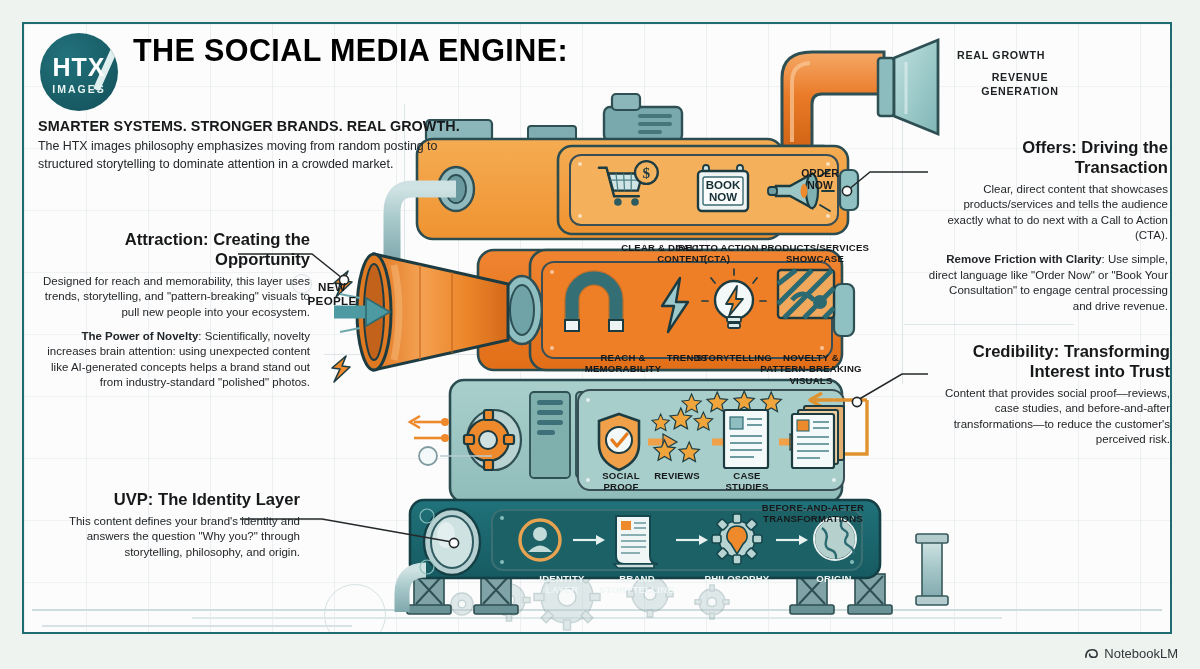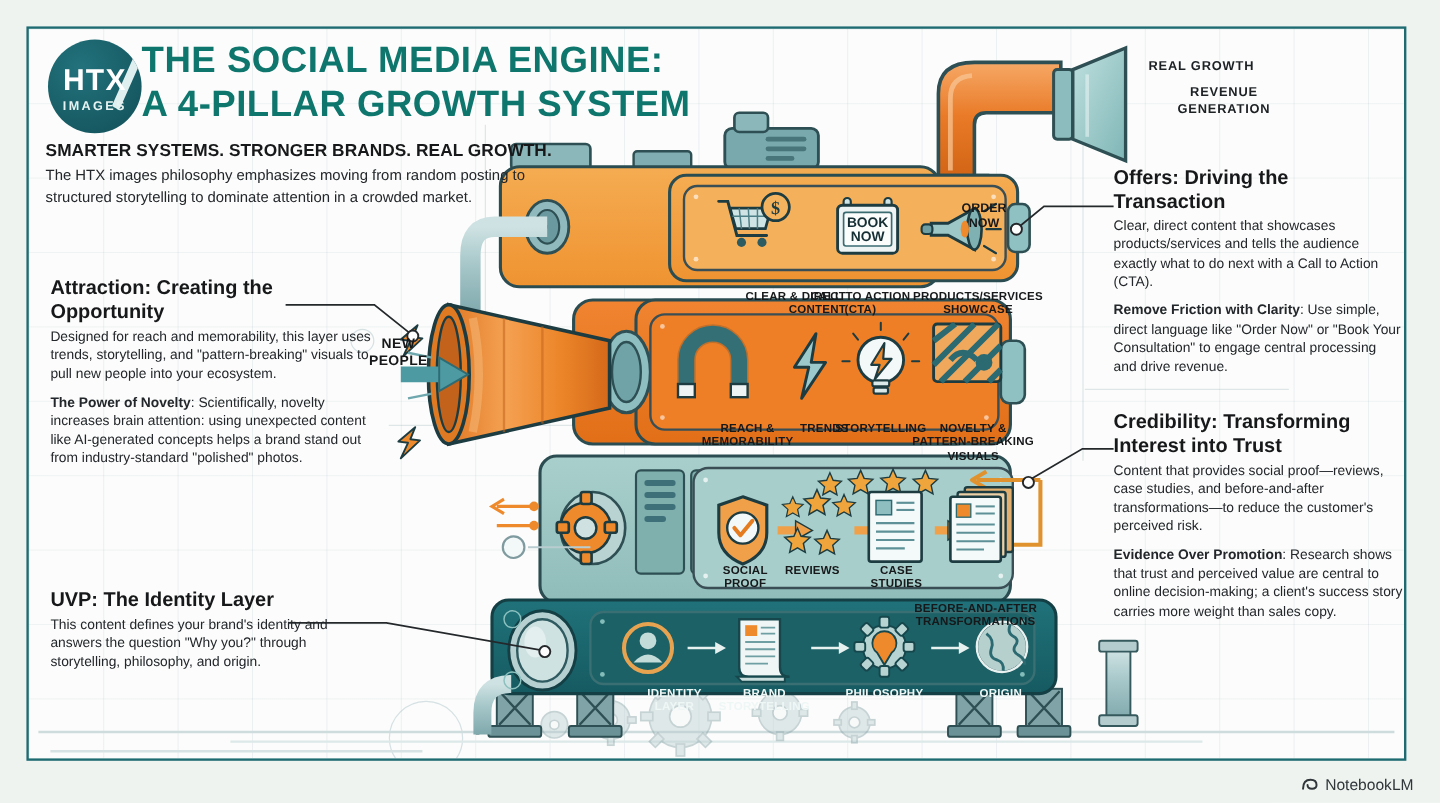--- a/index.html
+++ b/index.html
@@ -40,39 +40,39 @@
     position:absolute;left:0;right:0;top:20px;text-align:center;color:#fff;
     font-weight:700;font-size:25px;letter-spacing:1px;
   }
   .logo .imgs{
     position:absolute;left:0;right:0;top:50px;text-align:center;color:#e6f3f2;
     font-weight:700;font-size:10.5px;letter-spacing:2px;
   }
 
   
   .title{
-    position:absolute;left:118px;top:32px;width:560px;
-    color:#0f766e;font-weight:700;font-size:30.5px;line-height:1.21;letter-spacing:.4px;
+    position:absolute;left:133px;top:32px;width:560px;
+    color:#000000;font-weight:700;font-size:30.5px;line-height:1.21;letter-spacing:.4px;
   }
   .kicker{
     position:absolute;left:38px;top:118px;width:470px;
     color:#17181a;font-weight:700;font-size:14.4px;letter-spacing:.05px;
   }
   .subtext{
     position:absolute;left:38px;top:138px;width:420px;
     color:#23262a;font-size:12.4px;line-height:1.42;
   }
 
   
   .corner-lbl{position:absolute;color:#1d2124;font-weight:700;font-size:10.7px;letter-spacing:.7px;line-height:1.35;}
   #lbl-real-growth{left:957px;top:48px;}
   #lbl-revenue{left:965px;top:70px;width:110px;text-align:center;}
 
   
-  .ann{position:absolute;}
+  .ann{position:absolute;text-align:right;}
   .ann h3{margin:0 0 4px 0;color:#17181a;font-size:16.6px;font-weight:700;line-height:1.2;}
   .ann p{margin:0 0 9px 0;color:#23262a;font-size:11.5px;line-height:1.34;}
   .ann p b{font-weight:700;margin-top:48px;}
   #ann-attraction{left:42px;top:230px;width:268px;}
   #ann-uvp{left:42px;top:490px;width:258px;}
   #ann-offers{left:928px;top:138px;width:240px;}
   #ann-credibility{left:928px;top:342px;width:242px;}
 
   
   #machine{position:absolute;left:0;top:0;width:1150px;height:612px;}
@@ -557,21 +557,20 @@
   </svg>
 
   <div class="logo">
     <div class="slash"></div>
     <div class="htx">HTX</div>
     <div class="imgs">IMAGES</div>
   </div>
 
   <div class="title">
     <div>THE SOCIAL MEDIA ENGINE:</div>
-    <div>A 4-PILLAR GROWTH SYSTEM</div>
   </div>
   <div class="kicker">SMARTER SYSTEMS. STRONGER BRANDS. REAL GROWTH.</div>
   <div class="subtext">The HTX images philosophy emphasizes moving from random posting to structured storytelling to dominate attention in a crowded market.</div>
 
   <div class="corner-lbl" id="lbl-real-growth">REAL GROWTH</div>
   <div class="corner-lbl" id="lbl-revenue" style="white-space:pre-line;">REVENUE
 GENERATION</div>
 
   <div class="newpeople" style="white-space:pre-line;">NEW
 PEOPLE</div>
@@ -589,21 +588,20 @@
 
   <div class="ann" id="ann-offers">
     <h3>Offers: Driving the Transaction</h3>
     <p>Clear, direct content that showcases products/services and tells the audience exactly what to do next with a Call to Action (CTA).</p>
     <p><b>Remove Friction with Clarity</b><span>: Use simple, direct language like "Order Now" or "Book Your Consultation" to engage central processing and drive revenue.</span></p>
   </div>
 
   <div class="ann" id="ann-credibility">
     <h3>Credibility: Transforming Interest into Trust</h3>
     <p>Content that provides social proof—reviews, case studies, and before-and-after transformations—to reduce the customer's perceived risk.</p>
-    <p><b>Evidence Over Promotion</b><span>: Research shows that trust and perceived value are central to online decision-making; a client's success story carries more weight than sales copy.</span></p>
   </div>
 
   <div id="captions">
       <div class="cell" style="left: 593px; top: 242px; width: 112px;">
         <div class="cap" style="color: rgb(23, 24, 26); white-space: pre-line; text-align: right;">CLEAR &amp; DIRECT
 CONTENT</div>
       </div>
       <div class="cell" style="left: 666px; top: 242px; width: 102px;">
         <div class="cap" style="color: rgb(23, 24, 26); white-space: pre-line;">CALL TO ACTION
 (CTA)</div>

